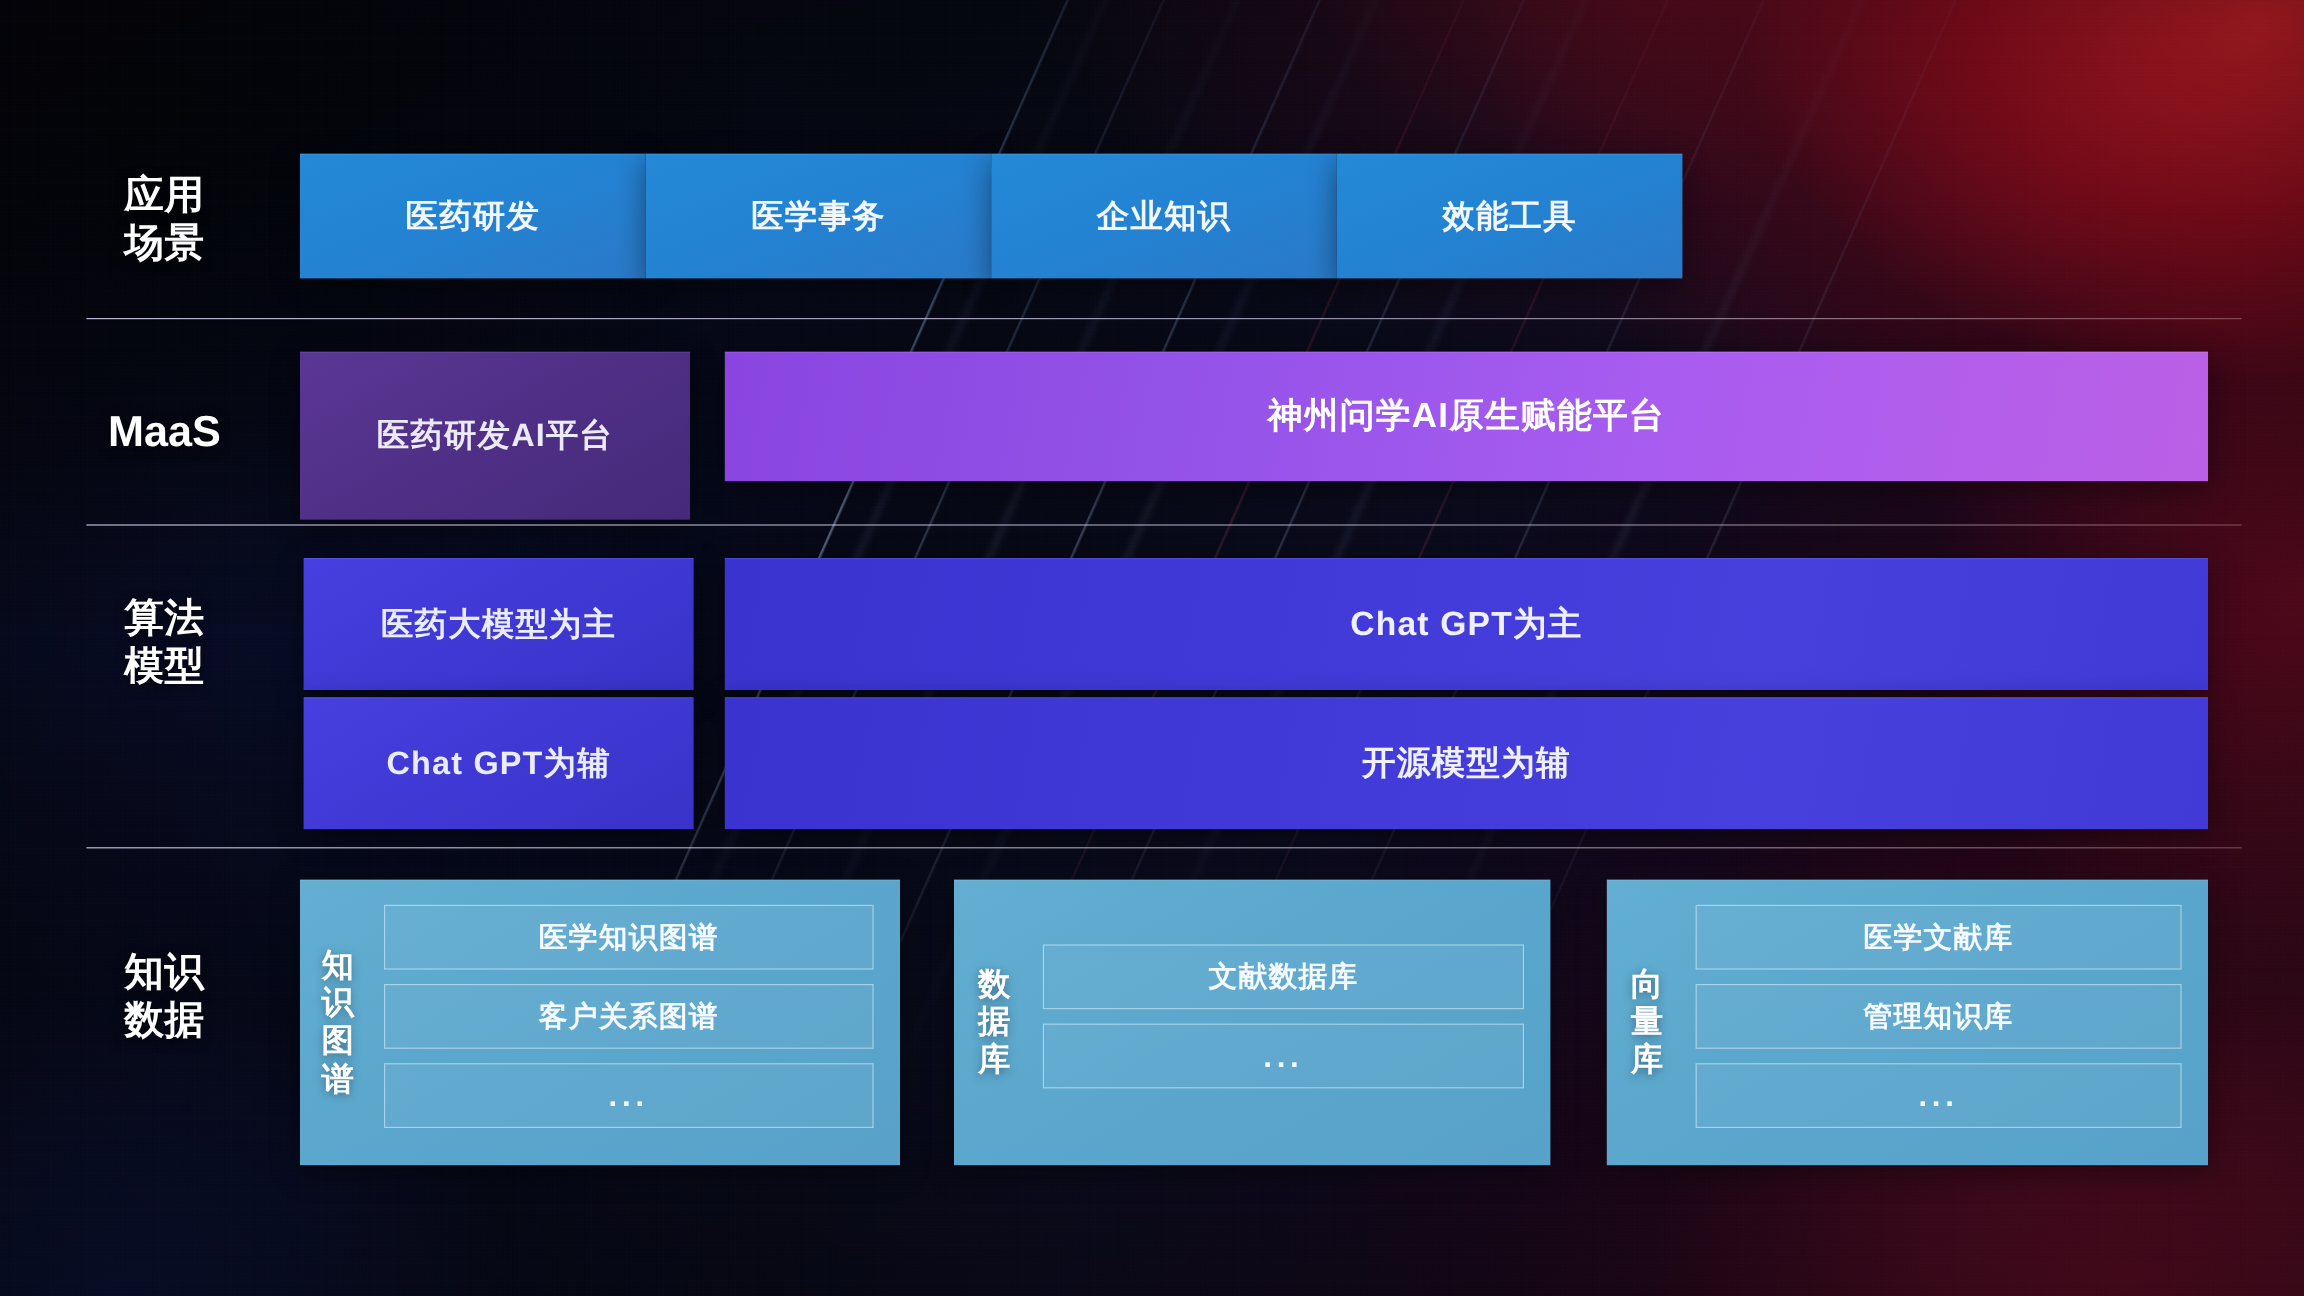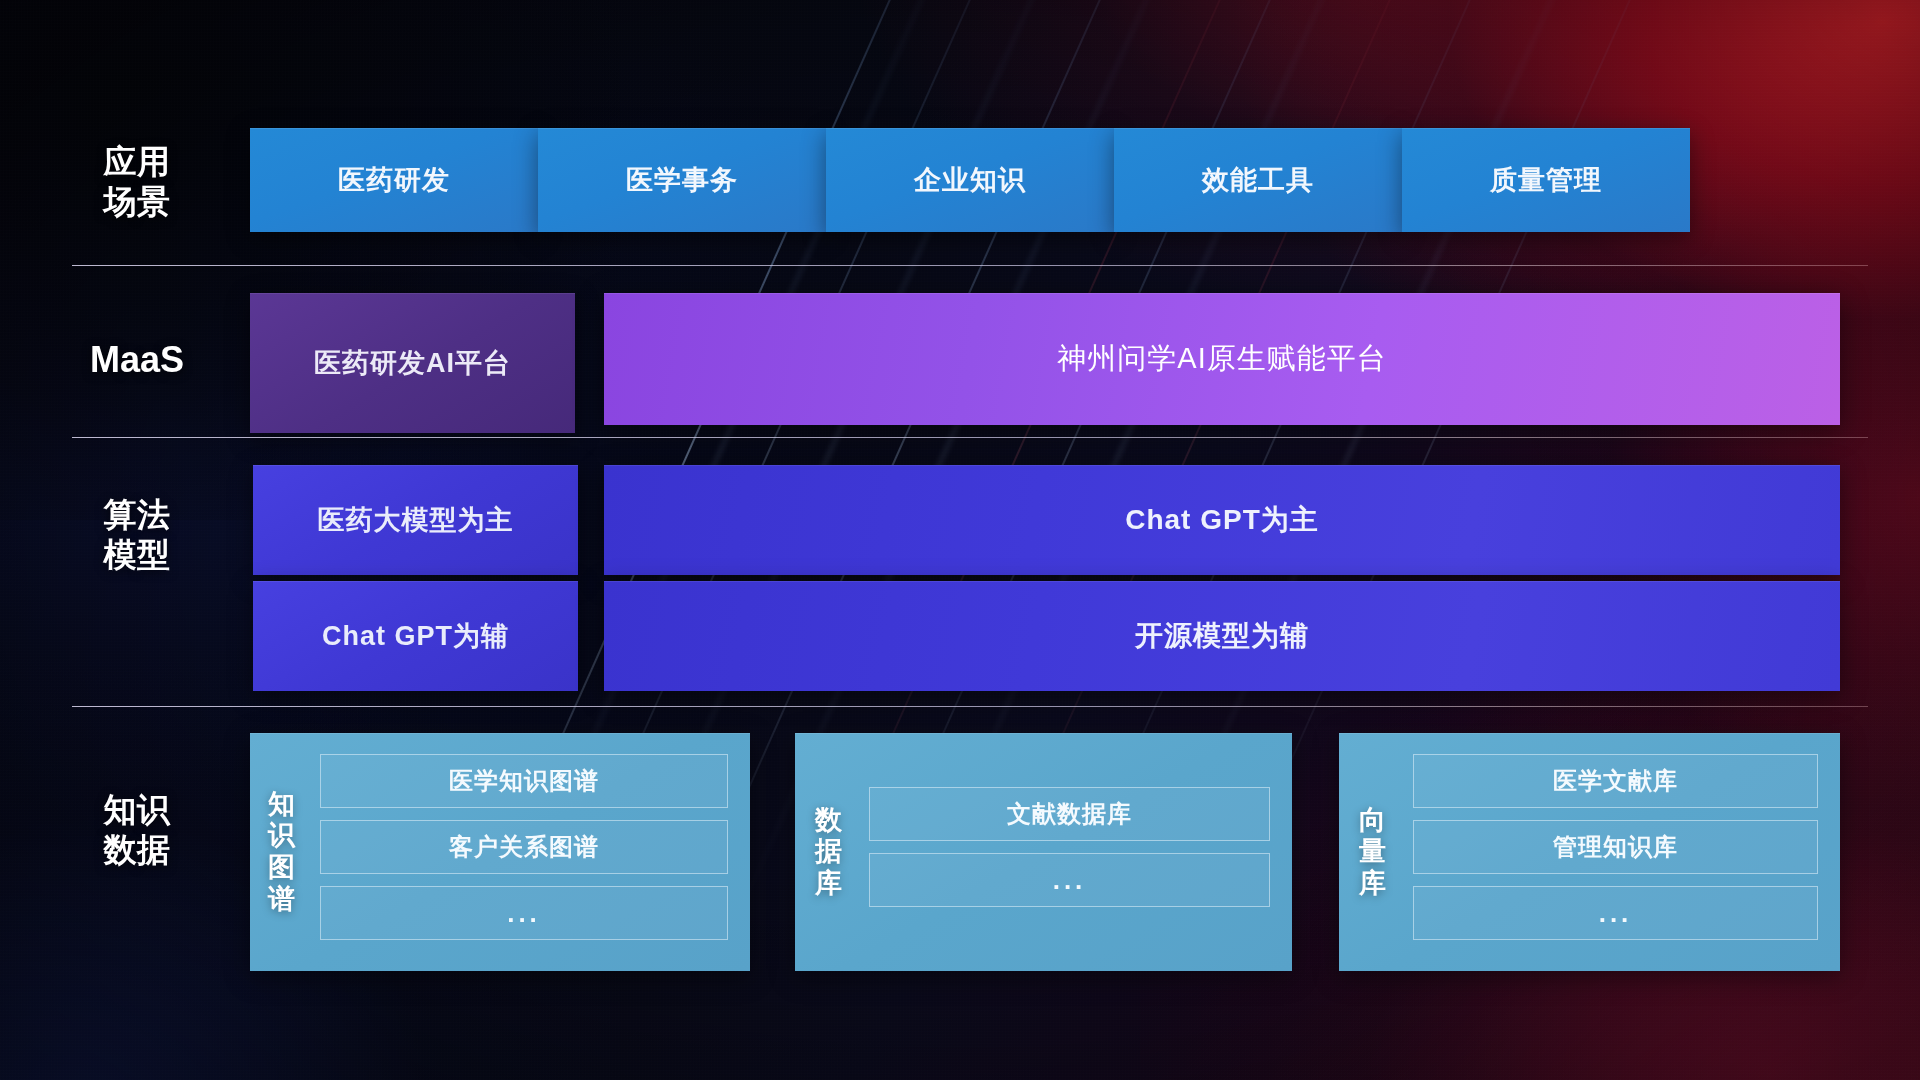--- a/index.html
+++ b/index.html
@@ -89,24 +89,24 @@
 
   
   .maas-left{
     position:absolute; left:250px; top:293px; width:325px; height:140px;
     display:flex; align-items:center; justify-content:center;
     background:linear-gradient(150deg,#5b3795 0%, #4e2f85 52%, #46297a 100%);
     color:#eceaf7; font-size:27px; font-weight:700; letter-spacing:1px;
     box-shadow:0 6px 22px rgba(0,0,0,.45), inset 0 1px 0 rgba(255,255,255,.08);
   }
   .maas-right{
-    position:absolute; left:604px; top:293px; width:1236px; height:132px;
+    position:absolute; left:604px; top:293px; width:1236px; height:108px;
     display:flex; align-items:center; justify-content:center;
     background:linear-gradient(100deg,#8a45e0 0%, #9352e8 30%, #a85cf0 62%, #bb60e6 100%);
-    color:#ffffff; font-size:29px; font-weight:400; letter-spacing:1px;
+    color:#ffffff; font-size:29px; font-weight:700; letter-spacing:1px;
     box-shadow:0 6px 26px rgba(0,0,0,.42), inset 0 1px 0 rgba(255,255,255,.10);
   }
 
   
   .algo-left{
     position:absolute; left:253px; width:325px; height:110px;
     display:flex; align-items:center; justify-content:center;
     background:linear-gradient(150deg,#4740e0 0%, #3f38d4 50%, #3a33c9 100%);
     color:#e9ecfb; font-size:27px; font-weight:700; letter-spacing:1px;
     box-shadow:0 6px 22px rgba(0,0,0,.45), inset 0 1px 0 rgba(255,255,255,.08);
@@ -187,21 +187,20 @@
       <div class="row-label cjk" style="top:142px;">
         <div>应用</div>
         <div>场景</div>
       </div>
 
       <div class="scene-track">
         <div class="scene">医药研发</div>
         <div class="scene">医学事务</div>
         <div class="scene">企业知识</div>
         <div class="scene">效能工具</div>
-        <div class="scene">质量管理</div>
       </div>
 
       <div class="divider" style="top:265px;"></div>
     </div>
 
     <div class="row">
       <div class="row-label latin" style="top:338px;">MaaS</div>
 
       <div class="maas-left">医药研发AI平台</div>
       <div class="maas-right">神州问学AI原生赋能平台</div>

